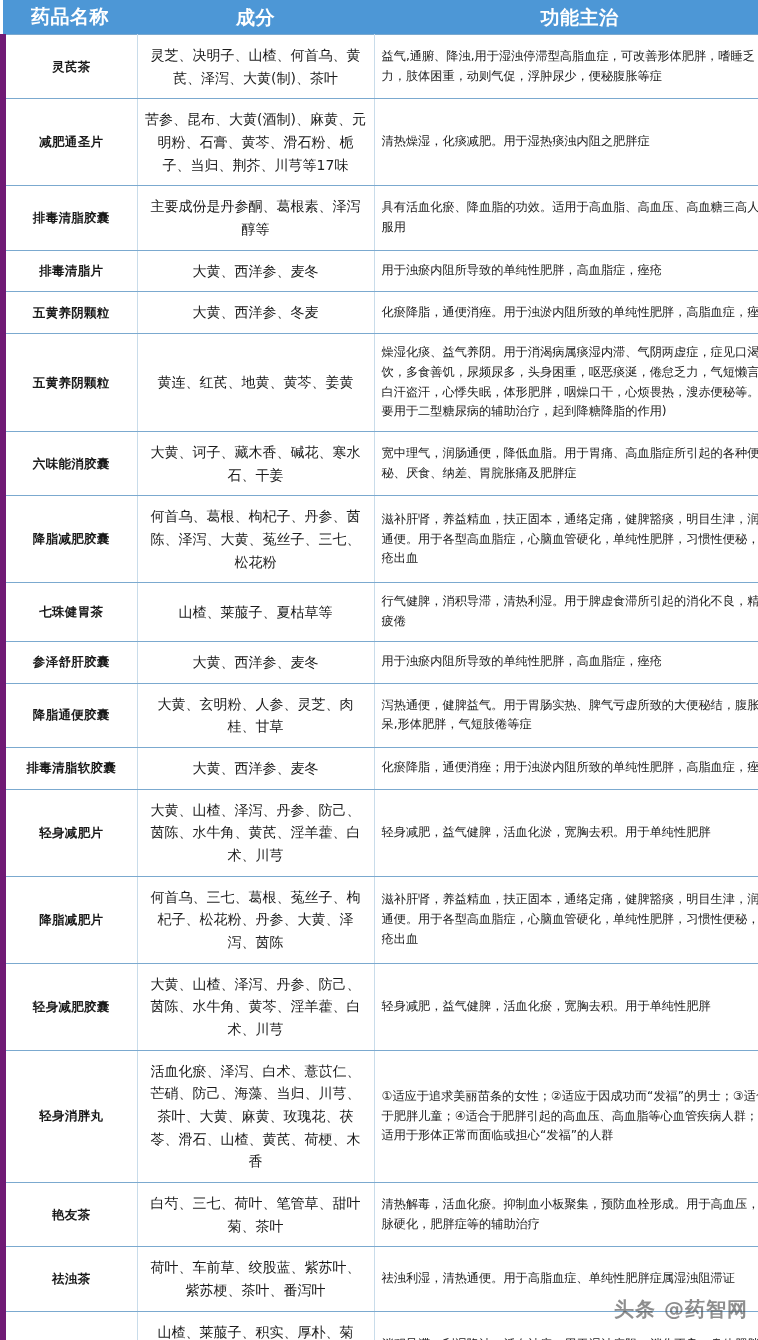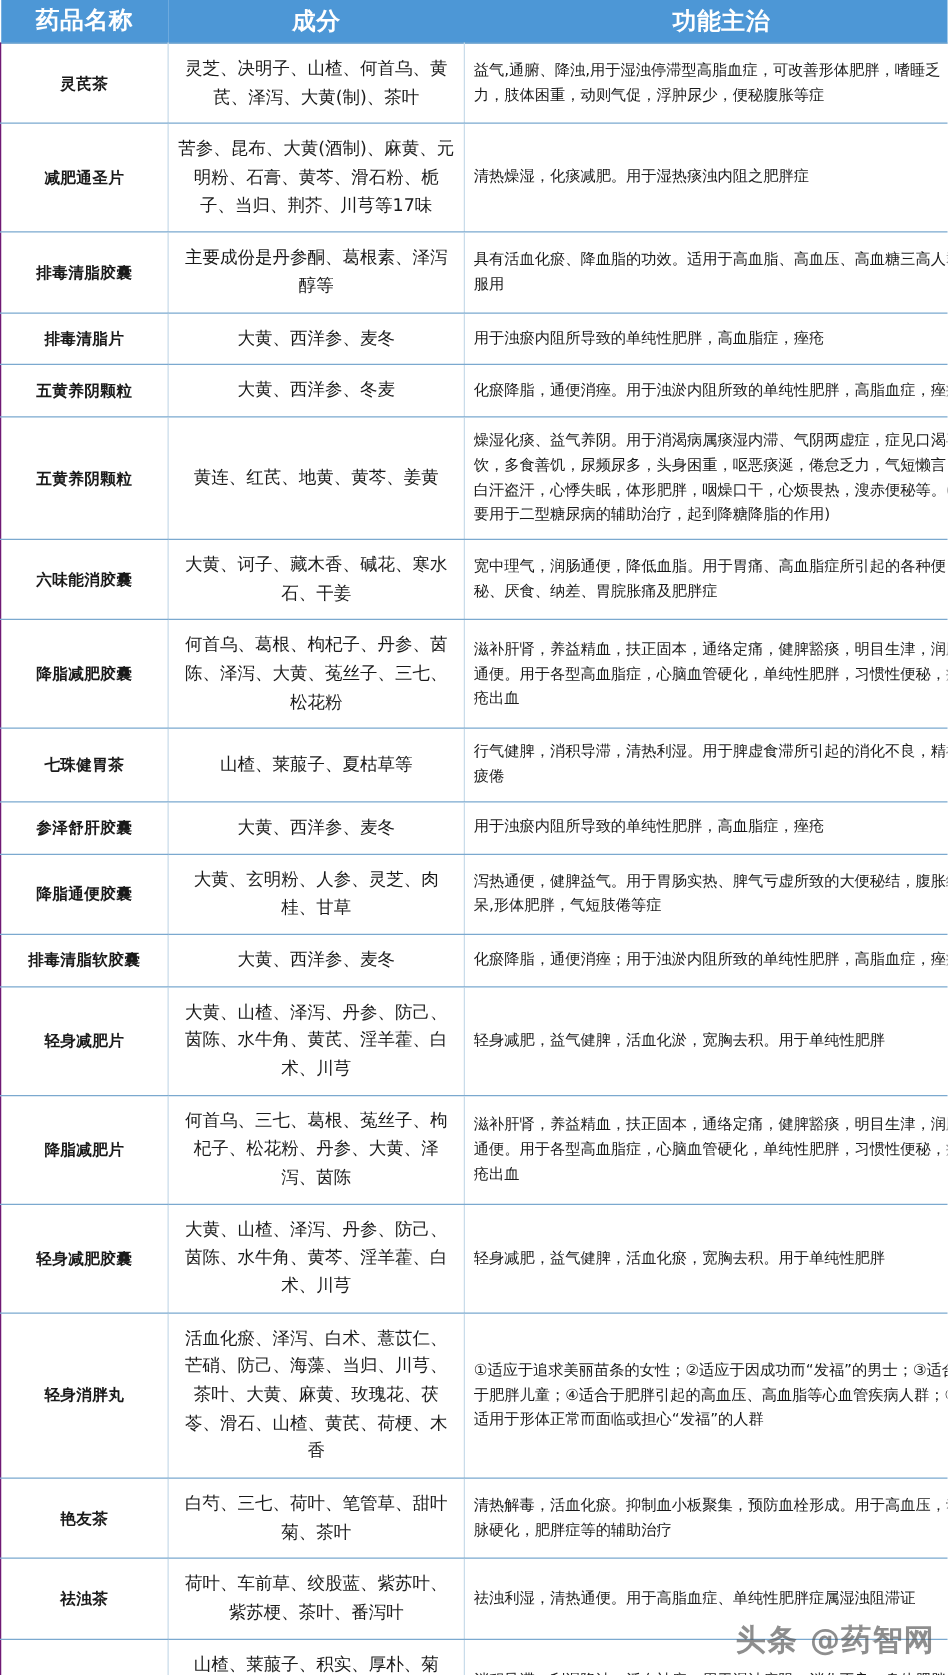--- a/index.html
+++ b/index.html
@@ -42,21 +42,21 @@
   #drug-table tbody td {
     border-top: 1px solid #7ba9cf;
     border-bottom: 1px solid #7ba9cf;
     border-left: 1px solid #c9dcea;
     border-right: 1px solid #c9dcea;
     vertical-align: middle;
     background: #ffffff;
     padding: 9px 7px;
   }
   #drug-table tbody td:first-child {
-    border-left: 1px solid #701a75;
+    border-left: 6px solid #701a75;
   }
   #drug-table tbody td:last-child {
     border-right: 1px solid #7ba9cf;
   }
 
   .col-name {
     width: 126px;
     text-align: center;
     font-weight: bold;
     font-size: 12.5px;
@@ -74,21 +74,21 @@
     text-align: left;
     font-size: 12.2px;
     line-height: 1.62;
   }
 
   
   #watermark {
     position: absolute;
     right: 10px;
     top: 1296px;
-    font-size: 24px;
+    font-size: 20px;
     font-weight: bold;
     color: #4a4a4a;
     opacity: 0.62;
     letter-spacing: 1px;
     font-family: "DejaVu Sans", "Liberation Sans", sans-serif;
     pointer-events: none;
     white-space: nowrap;
   }
 </style>
 </head>

